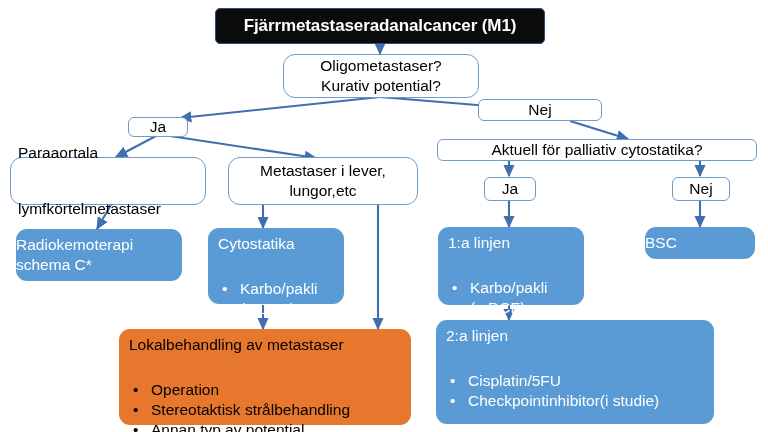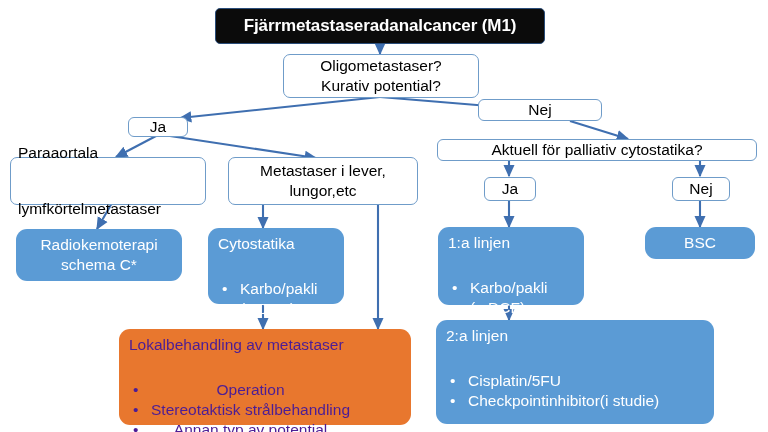--- a/index.html
+++ b/index.html
@@ -38,21 +38,21 @@
     align-items: center;
     font-size: 17px;
     font-weight: bold;
     letter-spacing: -0.1px;
   }
 
   
   .plain-node {
     background: #ffffff;
     border: 1.2px solid #6f9cc9;
-    border-radius: 7px;
+    border-radius: 12px;
     color: #000000;
     align-items: center;
     font-size: 15.5px;
     line-height: 1.28;
   }
   .plain-node.tight { border-radius: 6px; }
   .plain-node.leftal {
     align-items: flex-start;
     padding-left: 7px;
     gap: 36px;
@@ -63,27 +63,26 @@
     background: #5B9BD5;
     border-radius: 11px;
     color: #ffffff;
     font-size: 15.5px;
     line-height: 1.30;
   }
   
   .orange-node {
     background: #E8772E;
     border-radius: 11px;
-    color: #4c1d95;
+    color: #000000;
     font-size: 15.5px;
     line-height: 1.30;
-    text-align: center;
   }
   .fill-centered {
-    align-items: center;
+    align-items: flex-start;
     text-align: center;
   }
   .fill-list {
     align-items: flex-start;
     padding: 6px 8px 6px 10px;
     justify-content: flex-start;
     gap: 24px;
   }
   .fill-head {
     margin-bottom: 1px;

